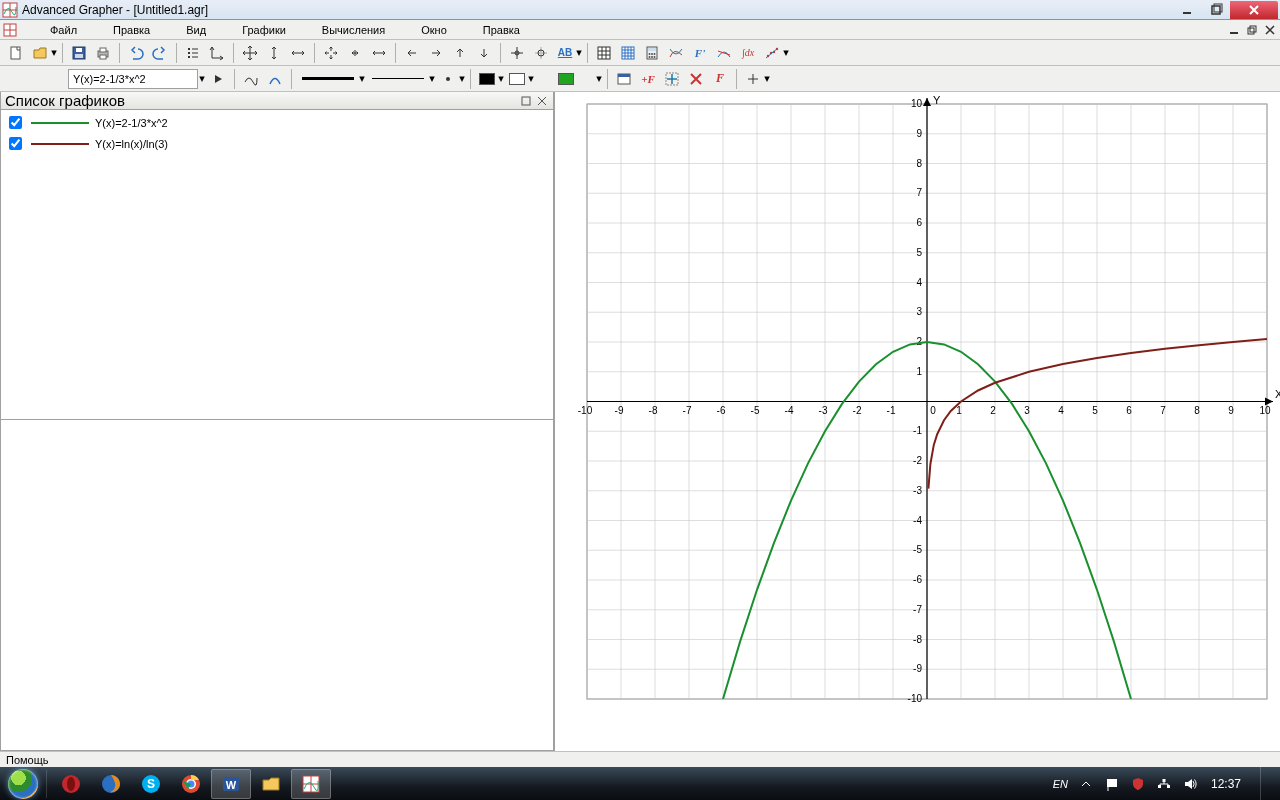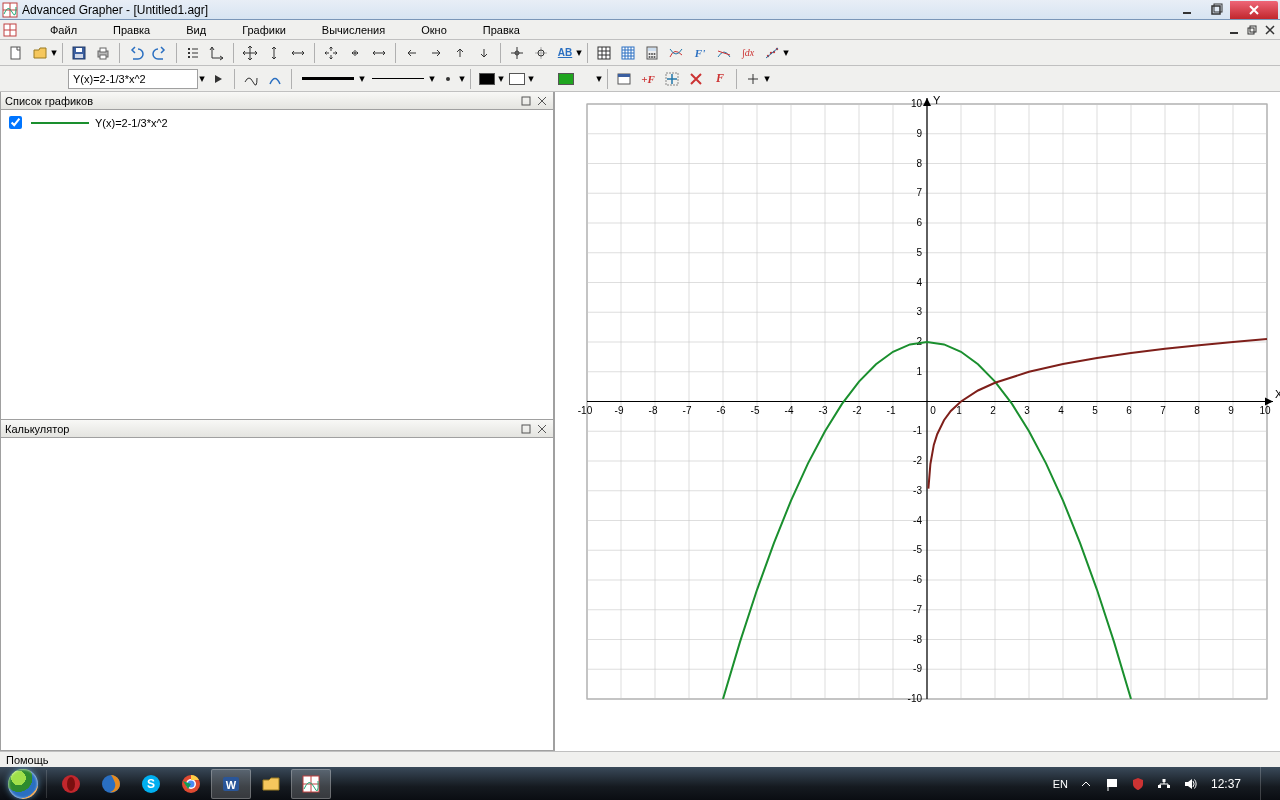--- a/index.html
+++ b/index.html
@@ -38,21 +38,21 @@
   .tformula {
     height:20px; border:1px solid #a0a0a0; background:#fff; padding:1px 4px; min-width:130px; margin:0 2px;
     display:inline-flex; align-items:center; font-family:Arial;
   }
 
   
   .workspace { display:flex; height:659px; background:#fff;}
   .leftcol { width:555px; display:flex; flex-direction:column; border-right:1px solid #a0a0a0;}
   .panel-head {
     height:18px; background:linear-gradient(#f8f8f6,#e4e4e0); border:1px solid #a0a0a0; border-top:none;
-    display:flex; align-items:center; padding:0 4px; font-size:11px;
+    display:flex; align-items:center; padding:0 4px; font-size:15px;
   }
   .panel-head .spacer{flex:1;}
   .panel-head .pbtn{width:14px;height:14px;display:inline-flex;align-items:center;justify-content:center;margin-left:2px;}
   .panel-body { flex:1; background:#fff; border:1px solid #a0a0a0; border-top:none; overflow:auto; padding:2px;}
   .graph-list-item { display:flex; align-items:center; padding:1px 2px; gap:6px;}
   .chk { width:13px; height:13px; }
   .line-sample { width:58px; height:2px; }
   
   .chartarea { flex:1; background:#fff; position:relative; }
 
@@ -422,36 +422,27 @@
             <path d="M1 1l8 8M9 1l-8 8" stroke="#555"></path>
           </svg>
         </span>
     </div>
     <div class="panel-body" style="flex:0 0 310px;">
       <div class="graph-list-item">
         <input type="checkbox" class="chk" checked="" style="">
         <span class="line-sample" style="background:#1a8f2e;height:2px;"></span>
         <span>Y(x)=2-1/3*x^2</span>
       </div>
+      <div class="graph-list-item">
+        <input type="checkbox" class="chk" checked="" style="">
+        <span class="line-sample" style="background:#7e1f1a;height:2px;"></span>
+        <span>Y(x)=ln(x)/ln(3)</span>
+      </div>
     </div>
 
-    <div class="panel-head">
-      <span>Калькулятор</span>
-      <span class="spacer"></span>
-      <span class="pbtn">
-          <svg width="10" height="10">
-            <rect x="1" y="1" width="8" height="8" fill="none" stroke="#555"></rect>
-          </svg>
-        </span>
-      <span class="pbtn">
-          <svg width="10" height="10">
-            <path d="M1 1l8 8M9 1l-8 8" stroke="#555"></path>
-          </svg>
-        </span>
-    </div>
     <div class="panel-body"></div>
   </div>
 
   <div class="chartarea">
     <svg id="chart-svg" width="720" height="655" viewBox="0 0 720 655" style="position:absolute;left:2px;top:2px;">
         <rect x="30" y="10" width="680" height="595" fill="#fff" stroke="#888"></rect>
         <line x1="30" y1="10" x2="30" y2="605" stroke="#c8c8c8" stroke-width="0.6"></line>
         <line x1="64" y1="10" x2="64" y2="605" stroke="#c8c8c8" stroke-width="0.6"></line>
         <line x1="98" y1="10" x2="98" y2="605" stroke="#c8c8c8" stroke-width="0.6"></line>
         <line x1="132" y1="10" x2="132" y2="605" stroke="#c8c8c8" stroke-width="0.6"></line>
@@ -598,21 +589,21 @@
     </span>
   <span class="taskicon active">
       <svg width="18" height="18">
         <rect x="1" y="1" width="16" height="16" fill="#fff" stroke="#c04040"></rect>
         <path d="M1 9h16M9 1v16" stroke="#c04040"></path>
         <path d="M2 14 Q7 2 12 12 T16 6" stroke="#2a7" fill="none"></path>
       </svg>
     </span>
   <span class="spacer"></span>
   <div class="tray">
-    <span style="font-size:11px;">EN</span>
+    <span style="font-size:11px;font-style:italic;">EN</span>
     <span class="trayicon">
         <svg width="10" height="10">
           <path d="M1 7l4-4 4 4" stroke="#fff" fill="none"></path>
         </svg>
       </span>
     <span class="trayicon">
         <svg width="14" height="14">
           <rect x="2" y="2" width="10" height="8" fill="#fff"></rect>
           <path d="M3 2v12" stroke="#fff"></path>
         </svg>

